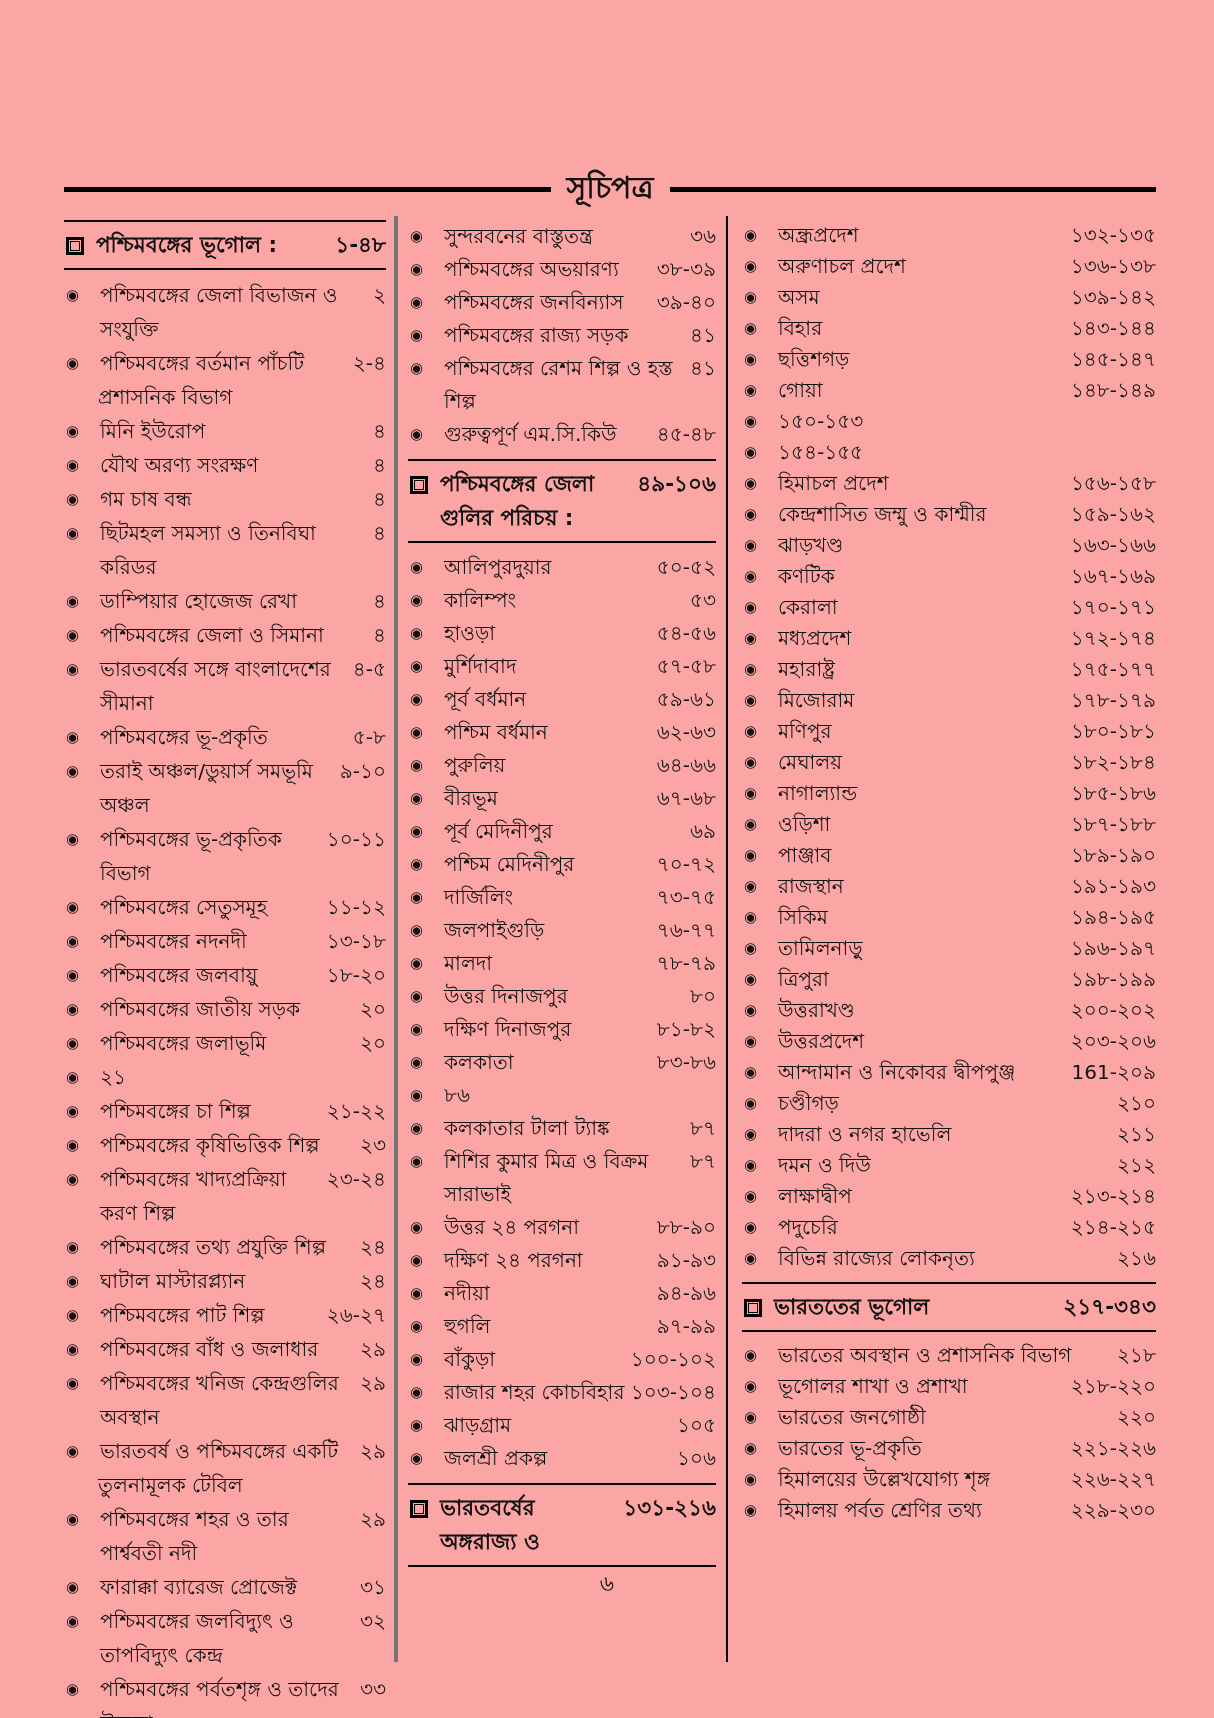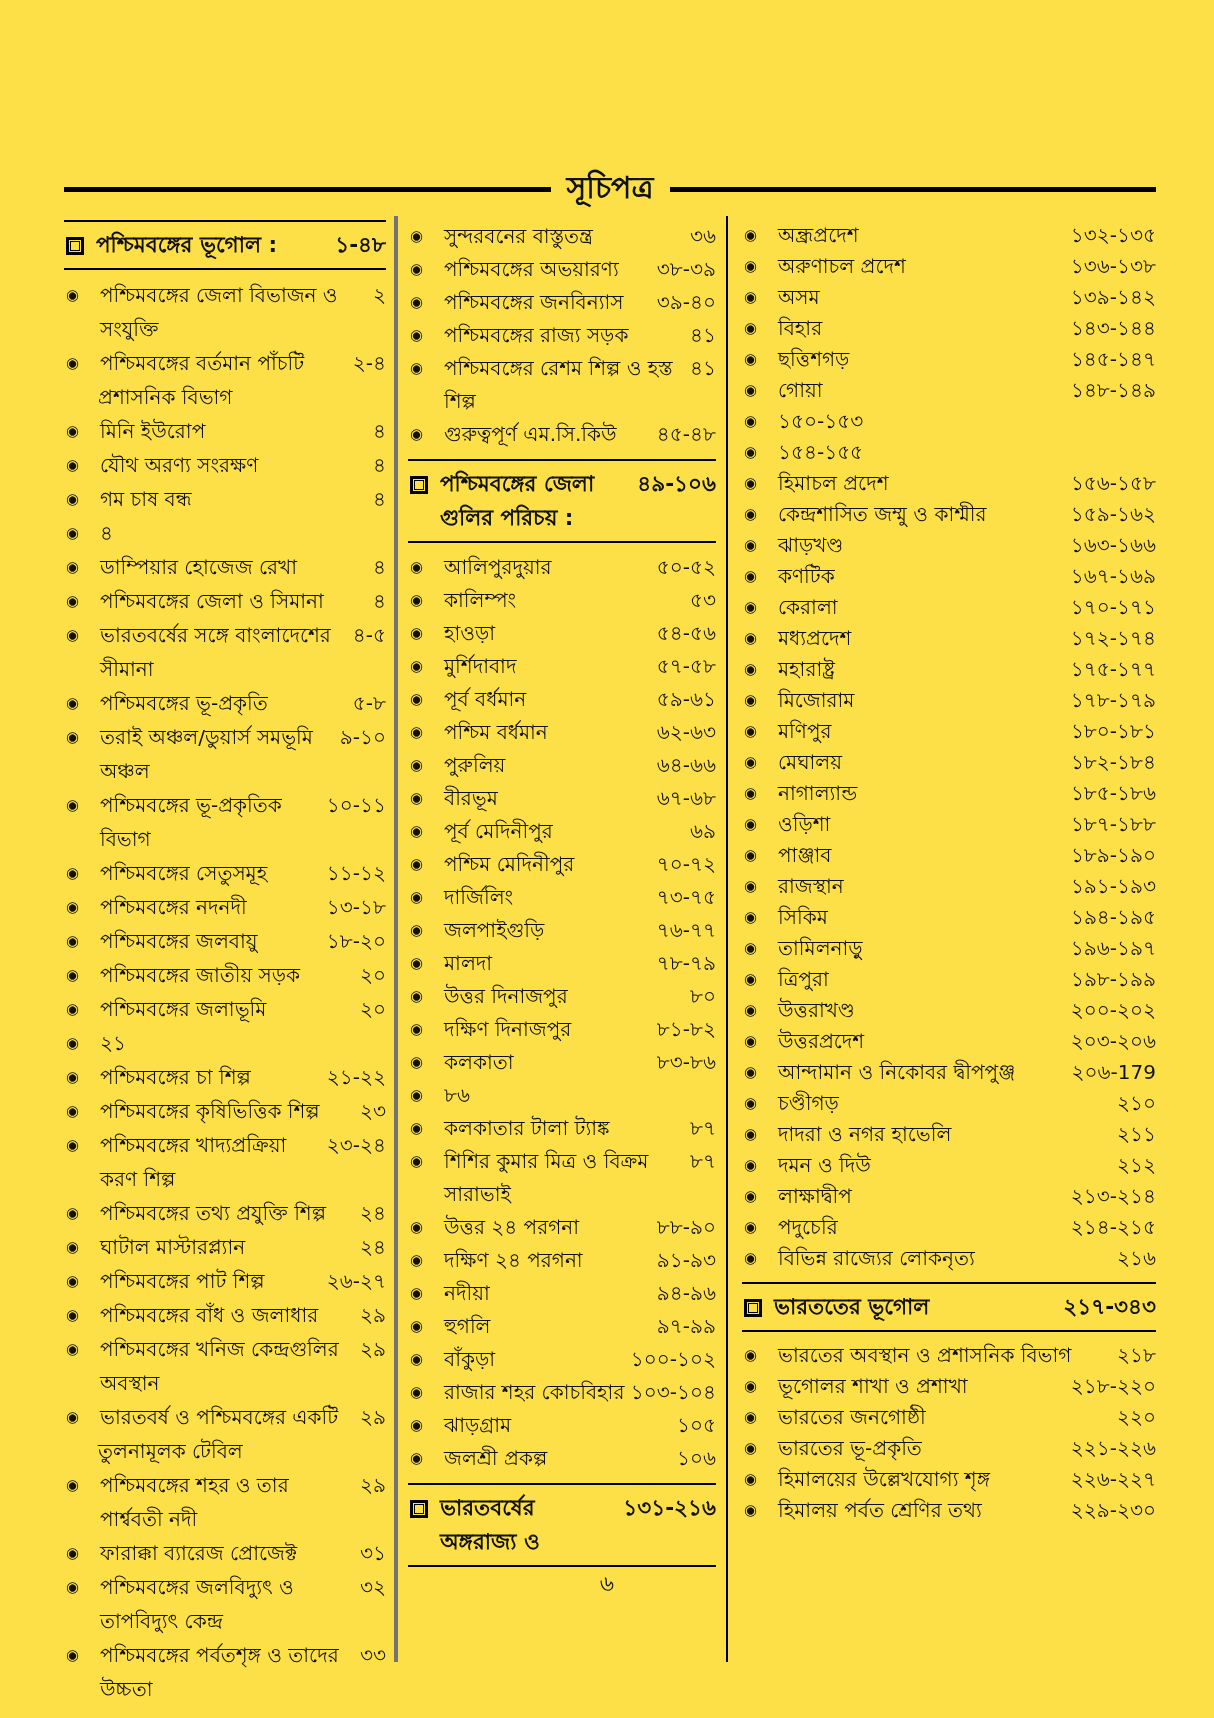--- a/index.html
+++ b/index.html
@@ -1,17 +1,17 @@
 <!DOCTYPE html>
 <html><head>
 <meta charset="utf-8">
 <style>
   html,body{margin:0;padding:0;background:#e8e8e8;}
   .page{
-    width:1214px;height:1718px;position:relative;background:#fde047;color:#111;
+    width:1214px;height:1718px;position:relative;background:#fca5a5;color:#111;
     font-family:"DejaVu Sans","Liberation Sans",sans-serif;
     box-sizing:border-box;padding:168px 58px 0 64px;margin:0 auto;
   }
   .title-row{display:flex;align-items:center;gap:16px;height:42px;margin-bottom:6px;}
   .title-rule{flex:1;height:5px;background:#000;}
   .page-title{font-size:30px;font-weight:bold;white-space:nowrap;}
   .cols{display:flex;height:1446px;}
   .col{box-sizing:border-box;padding-top:4px;}
   .col-1{width:334px;border-right:4px solid #737373;padding-right:8px;}
   .col-2{width:330px;border-right:2px solid #000;padding-left:10px;padding-right:10px;}
@@ -88,20 +88,21 @@
         <div class="iblock">
           <div class="row">
             <span class="bullet">◉</span>
             <span class="txt">গম চাষ বন্ধ</span>
             <span class="pages">৪</span>
           </div>
         </div>
         <div class="iblock">
           <div class="row">
             <span class="bullet">◉</span>
+            <span class="txt">ছিটমহল সমস্যা ও তিনবিঘা করিডর</span>
             <span class="pages">৪</span>
           </div>
         </div>
         <div class="iblock">
           <div class="row">
             <span class="bullet">◉</span>
             <span class="txt">ডাম্পিয়ার হোজেজ রেখা</span>
             <span class="pages">৪</span>
           </div>
         </div>
@@ -708,21 +709,21 @@
           <div class="row">
             <span class="bullet">◉</span>
             <span class="txt">উত্তরপ্রদেশ</span>
             <span class="pages">২০৩-২০৬</span>
           </div>
         </div>
         <div class="iblock">
           <div class="row">
             <span class="bullet">◉</span>
             <span class="txt">আন্দামান ও নিকোবর দ্বীপপুঞ্জ</span>
-            <span class="pages">২০৬-179</span>
+            <span class="pages">161-২০৯</span>
           </div>
         </div>
         <div class="iblock">
           <div class="row">
             <span class="bullet">◉</span>
             <span class="txt">চণ্ডীগড়</span>
             <span class="pages">২১০</span>
           </div>
         </div>
         <div class="iblock">

